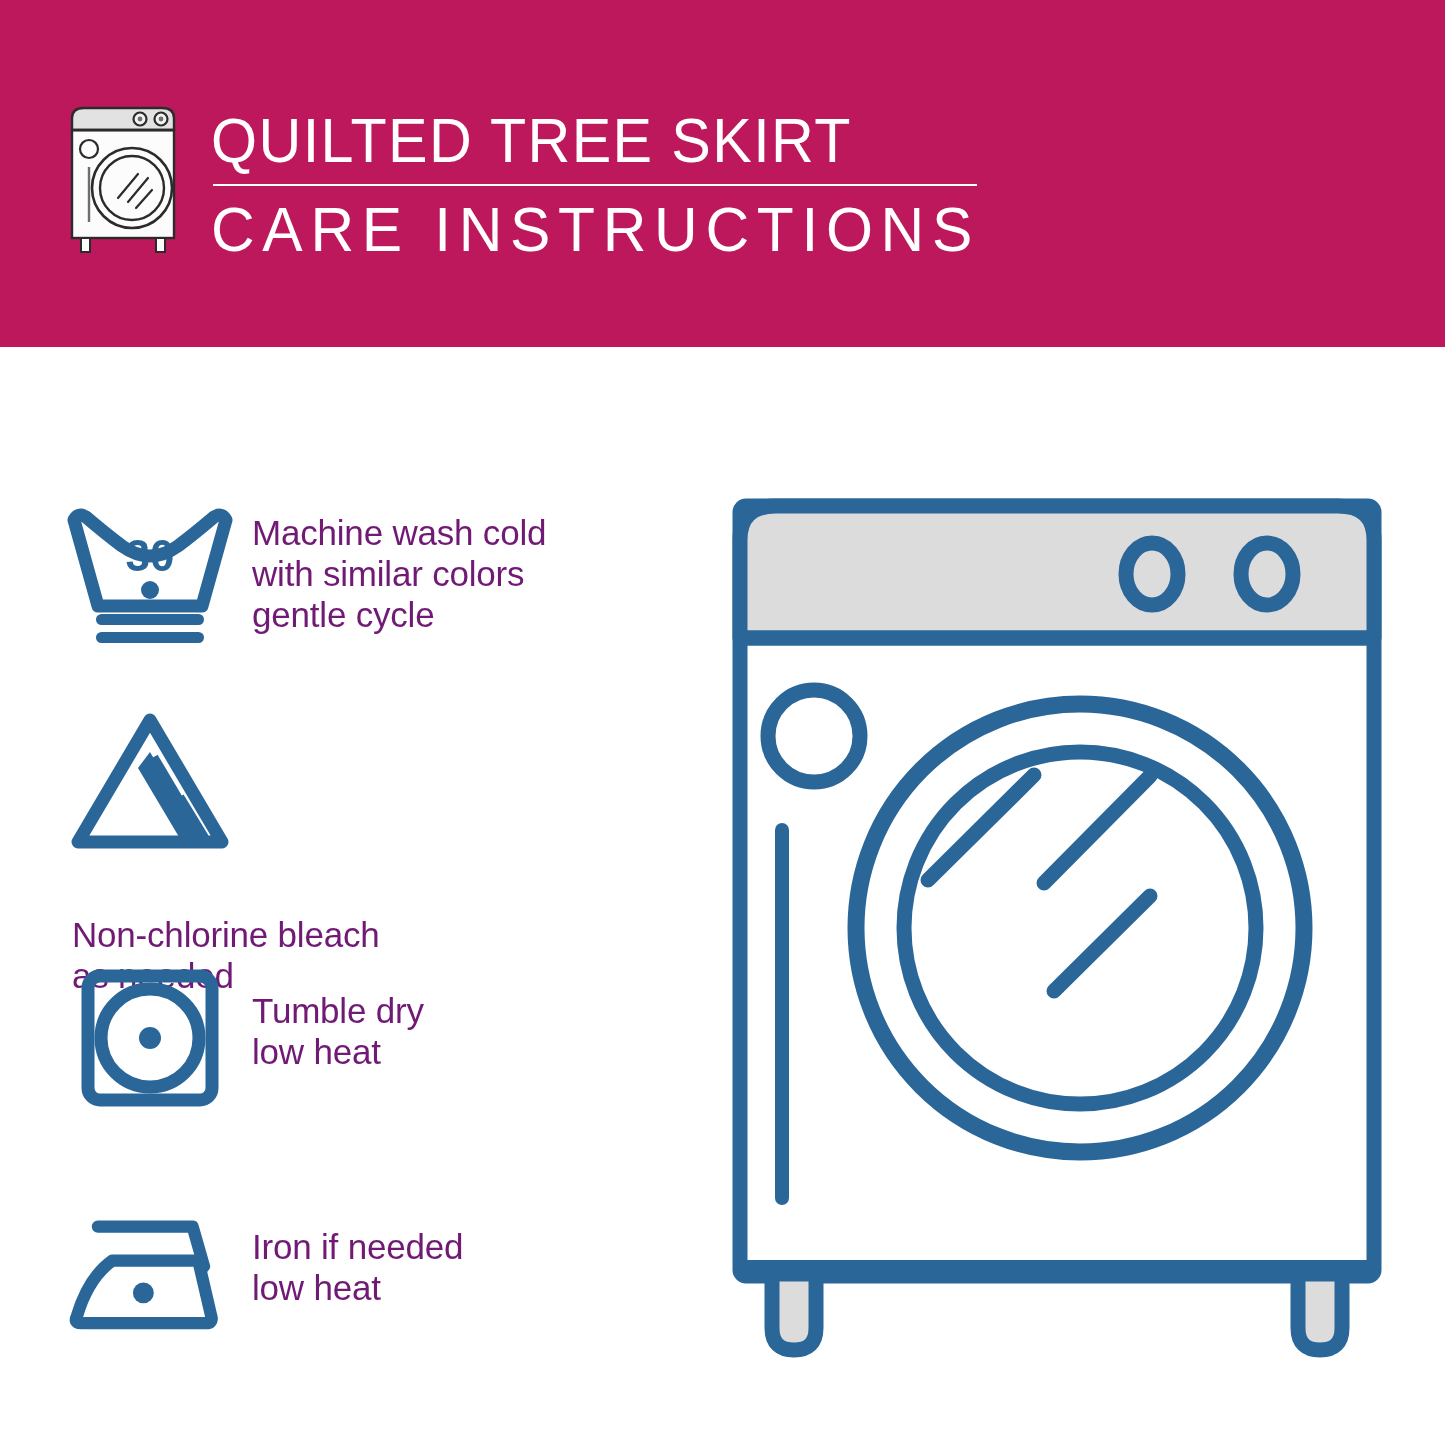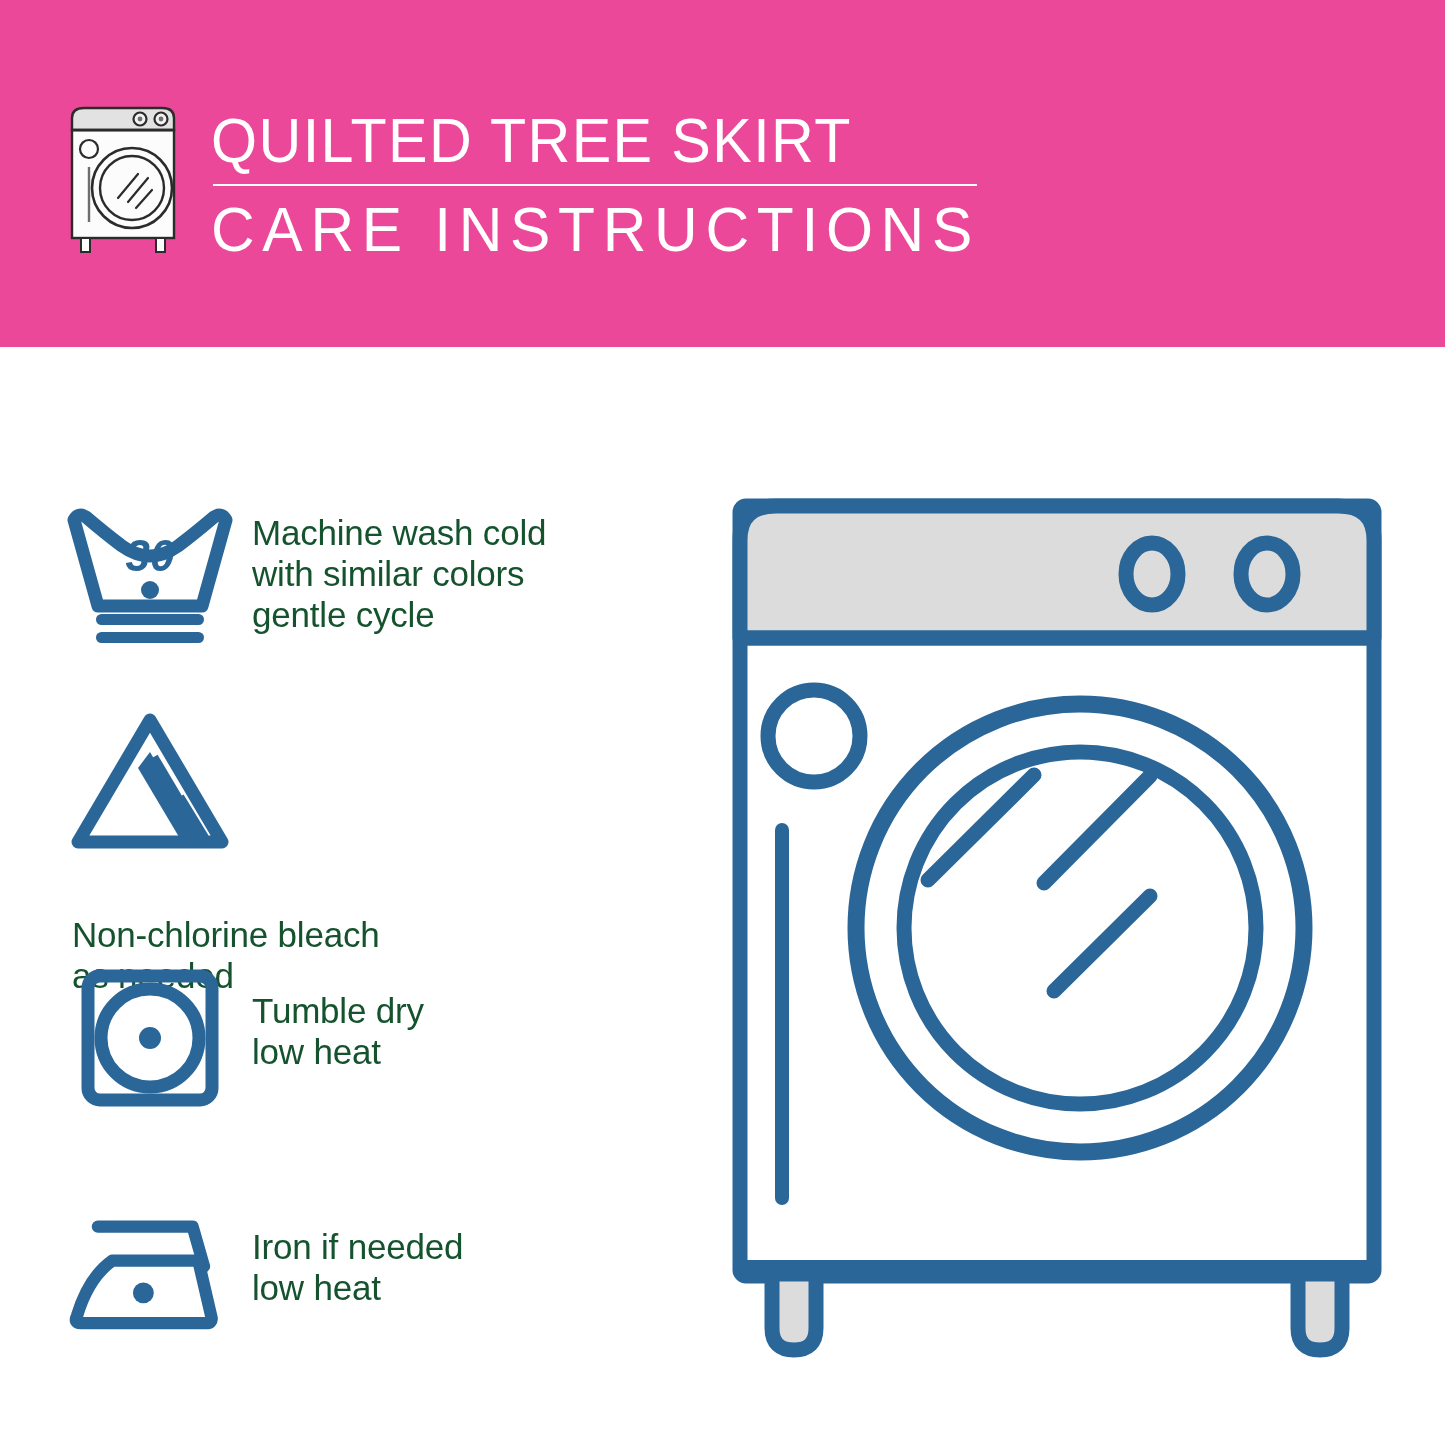--- a/index.html
+++ b/index.html
@@ -18,21 +18,21 @@
     overflow: hidden;
   }
 
   
   #header-band {
     position: absolute;
     left: 0;
     top: 0;
     width: 1445px;
     height: 347px;
-    background: #ec4899;
+    background: #be185d;
   }
   #header-logo {
     position: absolute;
     left: 62px;
     top: 100px;
     width: 130px;
     height: 155px;
   }
   #header-text-block {
     position: absolute;
@@ -81,27 +81,26 @@
     width: 640px;
     display: flex;
     align-items: flex-start;
   }
   .care-icon {
     width: 180px;
     flex: 0 0 180px;
     display: flex;
     align-items: flex-start;
     justify-content: flex-end;
-    font-style: italic;
   }
   .care-text {
     font-family: "Liberation Sans", sans-serif;
     font-size: 35px;
     line-height: 41px;
-    color: #14532d;
+    color: #701a75;
     font-weight: 400;
     letter-spacing: -0.2px;
     white-space: pre-line;
     padding-left: 12px;
   }
 
   #row-wash   { top: 498px; }
   #row-bleach { top: 706px; flex-direction: column; }
   #row-dry    { top: 962px; }
   #row-iron   { top: 1198px; }

